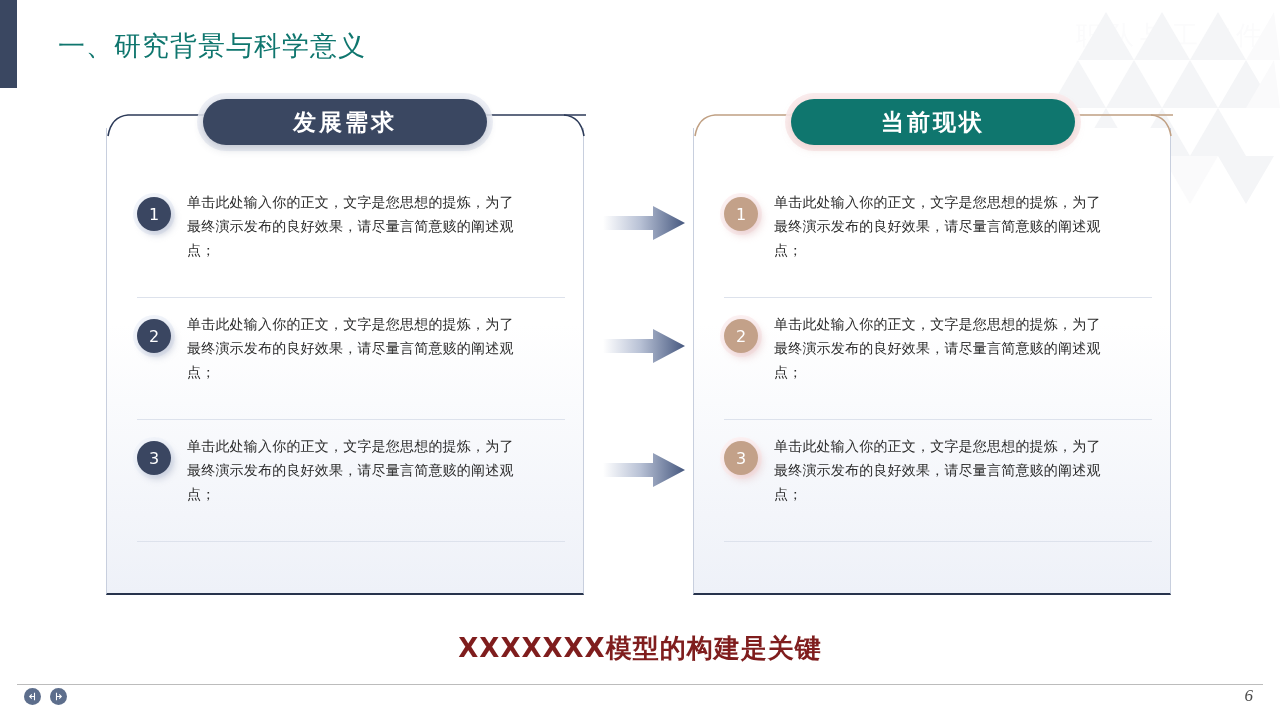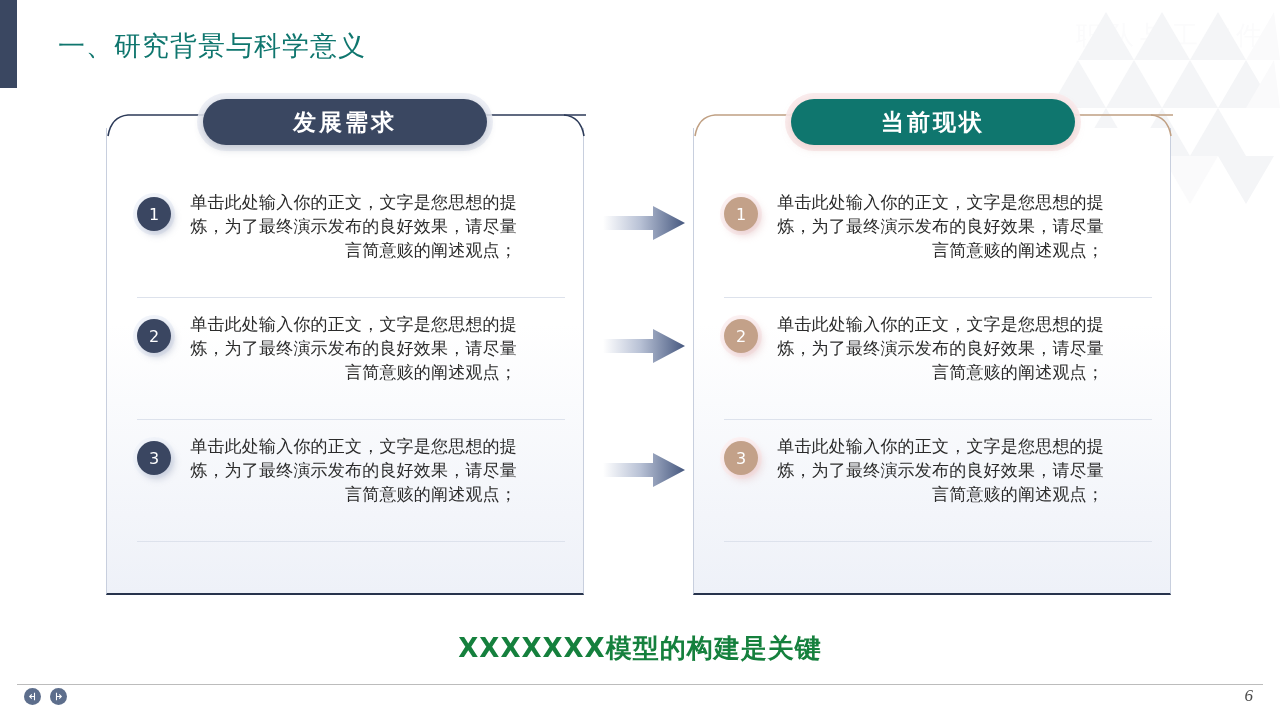--- a/index.html
+++ b/index.html
@@ -146,27 +146,26 @@
   .num-left {
     background: #3a4661;
     box-shadow: 3px 4px 7px rgba(150,160,185,0.45), 0 0 0 4px rgba(240,243,250,0.9);
   }
   .num-right {
     background: #c3a189;
     box-shadow: 3px 4px 8px rgba(228,196,197,0.75), 0 0 0 4px rgba(252,240,241,0.95);
   }
 
   .row-text {
-    font-size: 17px;
+    font-size: 14px;
     line-height: 24px;
     color: #2b2b2b;
     letter-spacing: 0.2px;
     max-width: 330px;
     font-family: "DejaVu Sans", "Liberation Sans", sans-serif;
-    text-align: right;
   }
 
   
   .arrow {
     position: absolute;
     left: 603px;
     width: 82px;
     height: 40px;
     z-index: 3;
   }
@@ -176,21 +175,21 @@
 
   
   .caption {
     position: absolute;
     top: 631px;
     left: 0;
     width: 1280px;
     text-align: center;
     font-size: 26px;
     font-weight: bold;
-    color: #15803d;
+    color: #7f1d1d;
     letter-spacing: 1px;
     font-family: "DejaVu Sans", "Liberation Sans", sans-serif;
   }
 
   
   .footer-line {
     position: absolute;
     left: 17px;
     top: 684px;
     width: 1246px;

